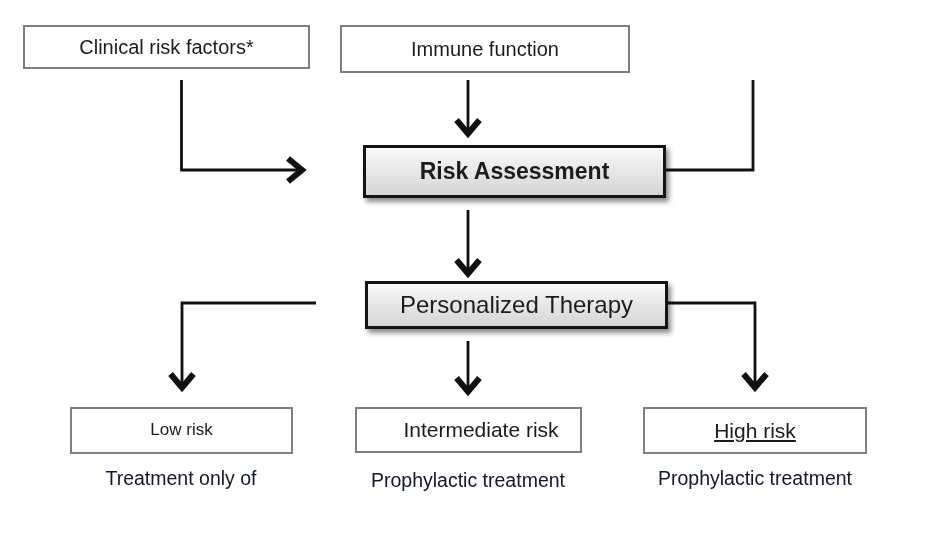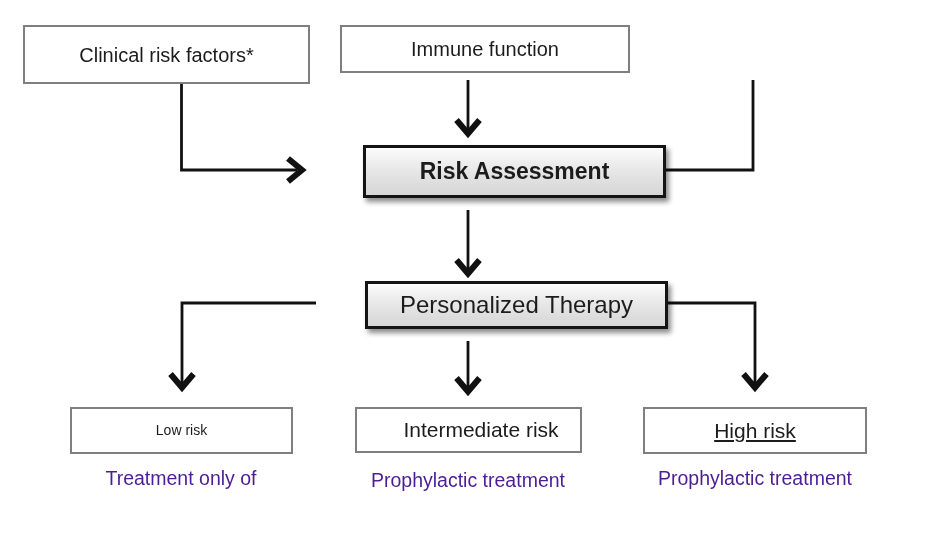--- a/index.html
+++ b/index.html
@@ -24,37 +24,37 @@
   }
   .box.accent{
     border:3px solid #141414;
     background:linear-gradient(to bottom,#fcfcfc 0%,#ececec 35%,#dcdcdc 80%,#d6d6d6 100%);
     box-shadow:3px 4px 5px rgba(0,0,0,0.45);
     margin-left:48px;
   }
   .box.bold-label{font-weight:bold;font-size:23px;}
   .box.big-label{font-size:24px;}
   
-  #box-clinical{left:23px;top:25px;width:287px;height:59px;}
+  #box-clinical{left:23px;top:25px;width:287px;height:44px;}
   #box-immune{left:340px;top:25px;width:290px;height:48px;align-items:center;}
   #box-genetic{left:626px;top:25px;width:292px;height:48px;}
   
   #box-risk{left:315px;top:145px;width:303px;height:53px;}
   #box-therapy{left:317px;top:281px;width:303px;height:48px;}
   
-  #box-low{left:70px;top:407px;width:223px;height:47px;font-size:14px;}
+  #box-low{left:70px;top:407px;width:223px;height:47px;font-size:17px;}
   #box-intermediate{left:355px;top:407px;width:227px;height:46px;font-size:21px;padding-left:25px;}
   #box-high{left:643px;top:407px;width:224px;height:47px;font-size:21px;text-decoration:underline;}
   .caption{
     position:absolute;
     width:260px;
     text-align:center;
     font-size:19.5px;
     line-height:26px;
-    color:#4c1d95;
+    color:#0f172a;
   }
   #caption-low{left:51px;top:465px;}
   #caption-intermediate{left:338px;top:467px;}
   #caption-high{left:625px;top:465px;}
   svg.arrow-layer{position:absolute;left:0;top:0;pointer-events:none;}
   .edge{stroke:#111111;stroke-width:2.8;fill:none;}
   .head{stroke:#111111;stroke-width:6;fill:none;stroke-linejoin:miter;}
 </style>
 </head>
 <body>

